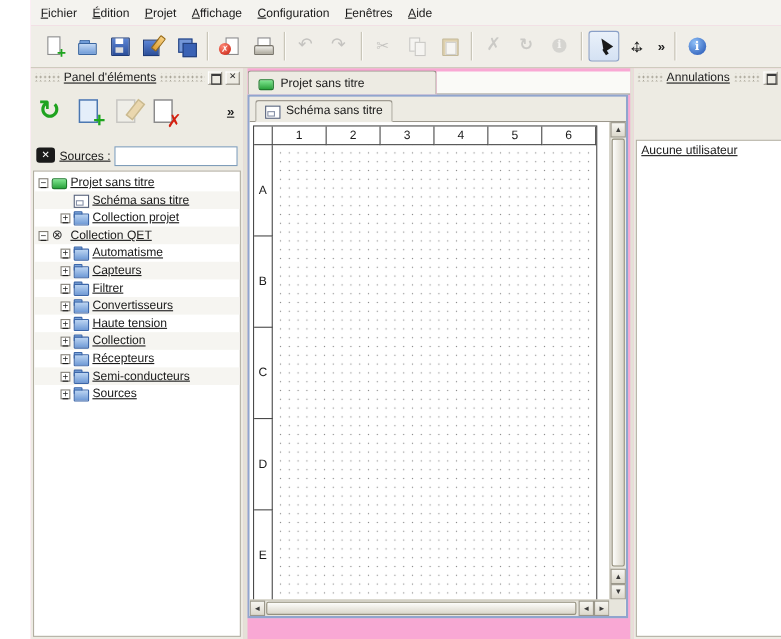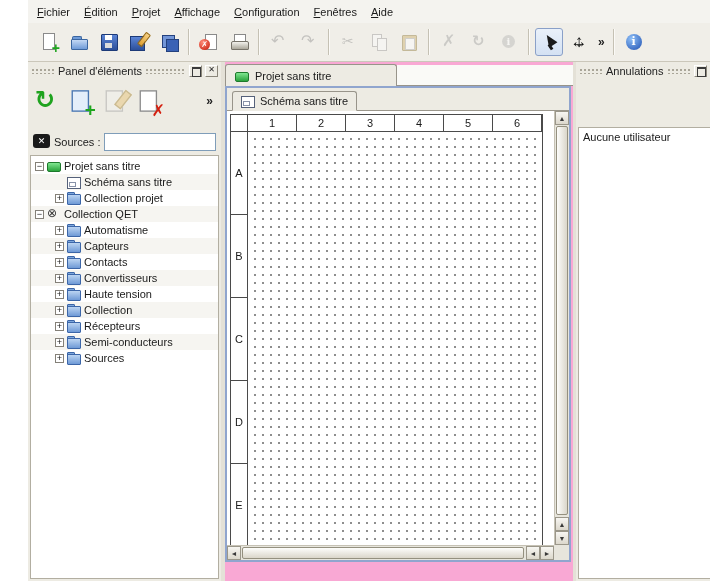--- a/index.html
+++ b/index.html
@@ -94,21 +94,21 @@
   .ti::before, .ti::after { position:absolute; display:block; }
   .ti-project::before { content:""; left:0; top:2px; width:12px; height:8px; background:linear-gradient(#7FE690,#2AA33C); border:1px solid #1D7A2C; border-radius:2px; }
   .ti-schema::before  { content:""; left:0; top:1px; width:12px; height:10px; background:#fff; border:1px solid #55617A; }
   .ti-schema::after   { content:""; left:2px; top:6px; width:5px; height:3px; border:1px solid #8892A8; background:#fff; }
   .ti-folder::before  { content:""; left:0; top:0; width:6px; height:4px; background:#7FA8DC; border:1px solid #3C66A8; border-radius:1px 1px 0 0; }
   .ti-folder::after   { content:""; left:0; top:2px; width:12px; height:9px; background:linear-gradient(#BBD4F2,#6F9AD6); border:1px solid #3C66A8; border-radius:1px; }
   .ti-qet::before     { content:"⊗"; left:0; top:-1px; font-size:12px; line-height:12px; color:#333; }
   .ti-home::before    { content:"⌂"; left:0; top:-1px; font-size:13px; line-height:12px; color:#222; }
 
   
-  .dock { position:absolute; top:62px; bottom:0; background:#EDEBE3; display:flex; flex-direction:column; }
+  .dock { position:absolute; top:62px; bottom:0; background:#EDEBE3; display:flex; flex-direction:column;text-decoration:underline; }
   .dock.left  { left:0; width:193px; }
   .dock.right { left:548px; right:12px;gap:46px; }
   .splitter { position:absolute; top:62px; bottom:0; background:#E4E1D7; }
   .splitter.v1 { left:193px; width:4px; }
   .splitter.v2 { left:545px; width:3px; }
 
   .dock-title { height:17px; display:flex; align-items:center; gap:3px; padding:0 3px; flex:0 0 17px; }
   .dock-dots { height:7px; background-image:radial-gradient(#A9A598 1px,transparent 1.1px); background-size:4px 4px; background-position:0 1px; }
   .dock-dots.lead { flex:0 0 24px; }
   .dock-dots.grow { flex:1; }
@@ -324,21 +324,21 @@
           <span class="tlabel">Automatisme</span>
         </div>
         <div class="trow lvl1">
           <span class="exp">+</span>
           <span class="ti ti-folder"></span>
           <span class="tlabel">Capteurs</span>
         </div>
         <div class="trow lvl1">
           <span class="exp">+</span>
           <span class="ti ti-folder"></span>
-          <span class="tlabel">Contacts</span>
+          <span class="tlabel">Filtrer</span>
         </div>
         <div class="trow lvl1">
           <span class="exp">+</span>
           <span class="ti ti-folder"></span>
           <span class="tlabel">Convertisseurs</span>
         </div>
         <div class="trow lvl1">
           <span class="exp">+</span>
           <span class="ti ti-folder"></span>
           <span class="tlabel">Haute tension</span>

